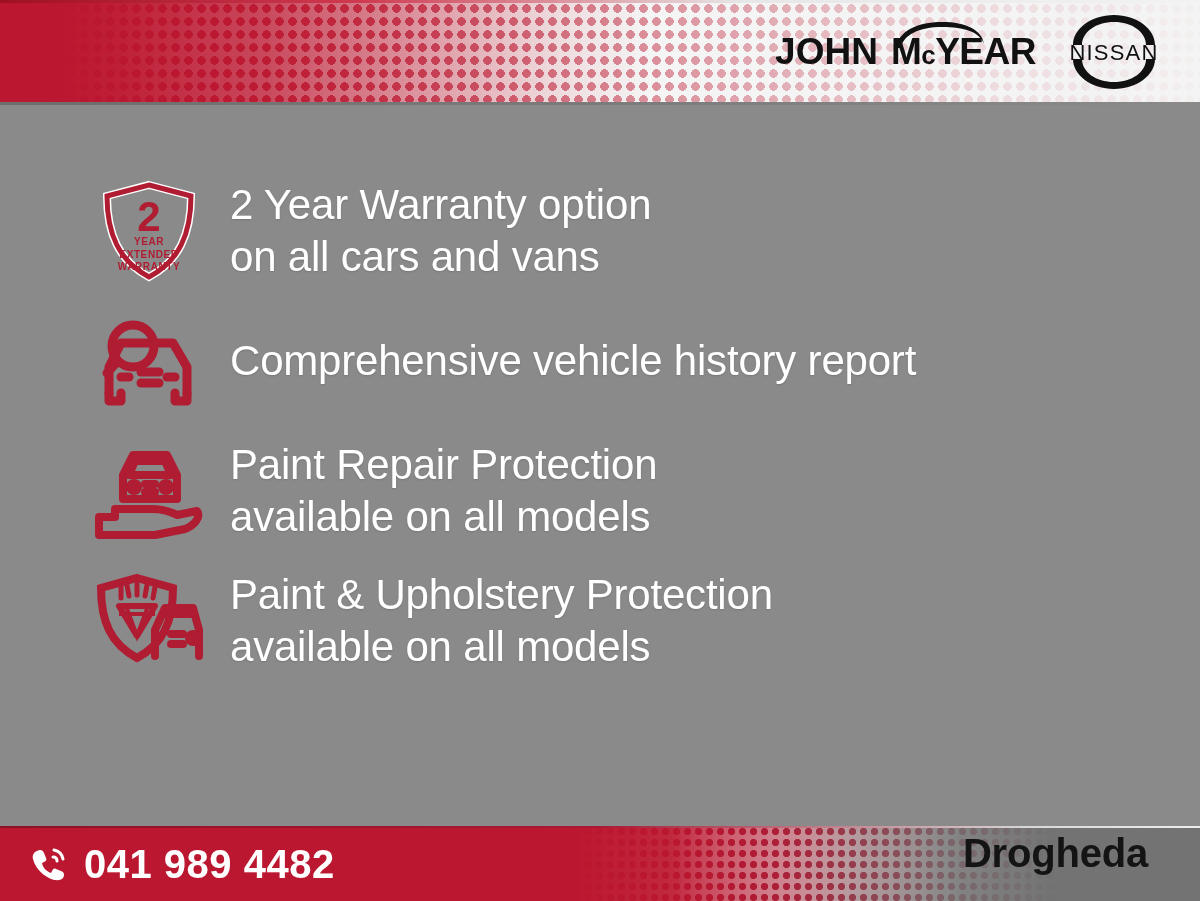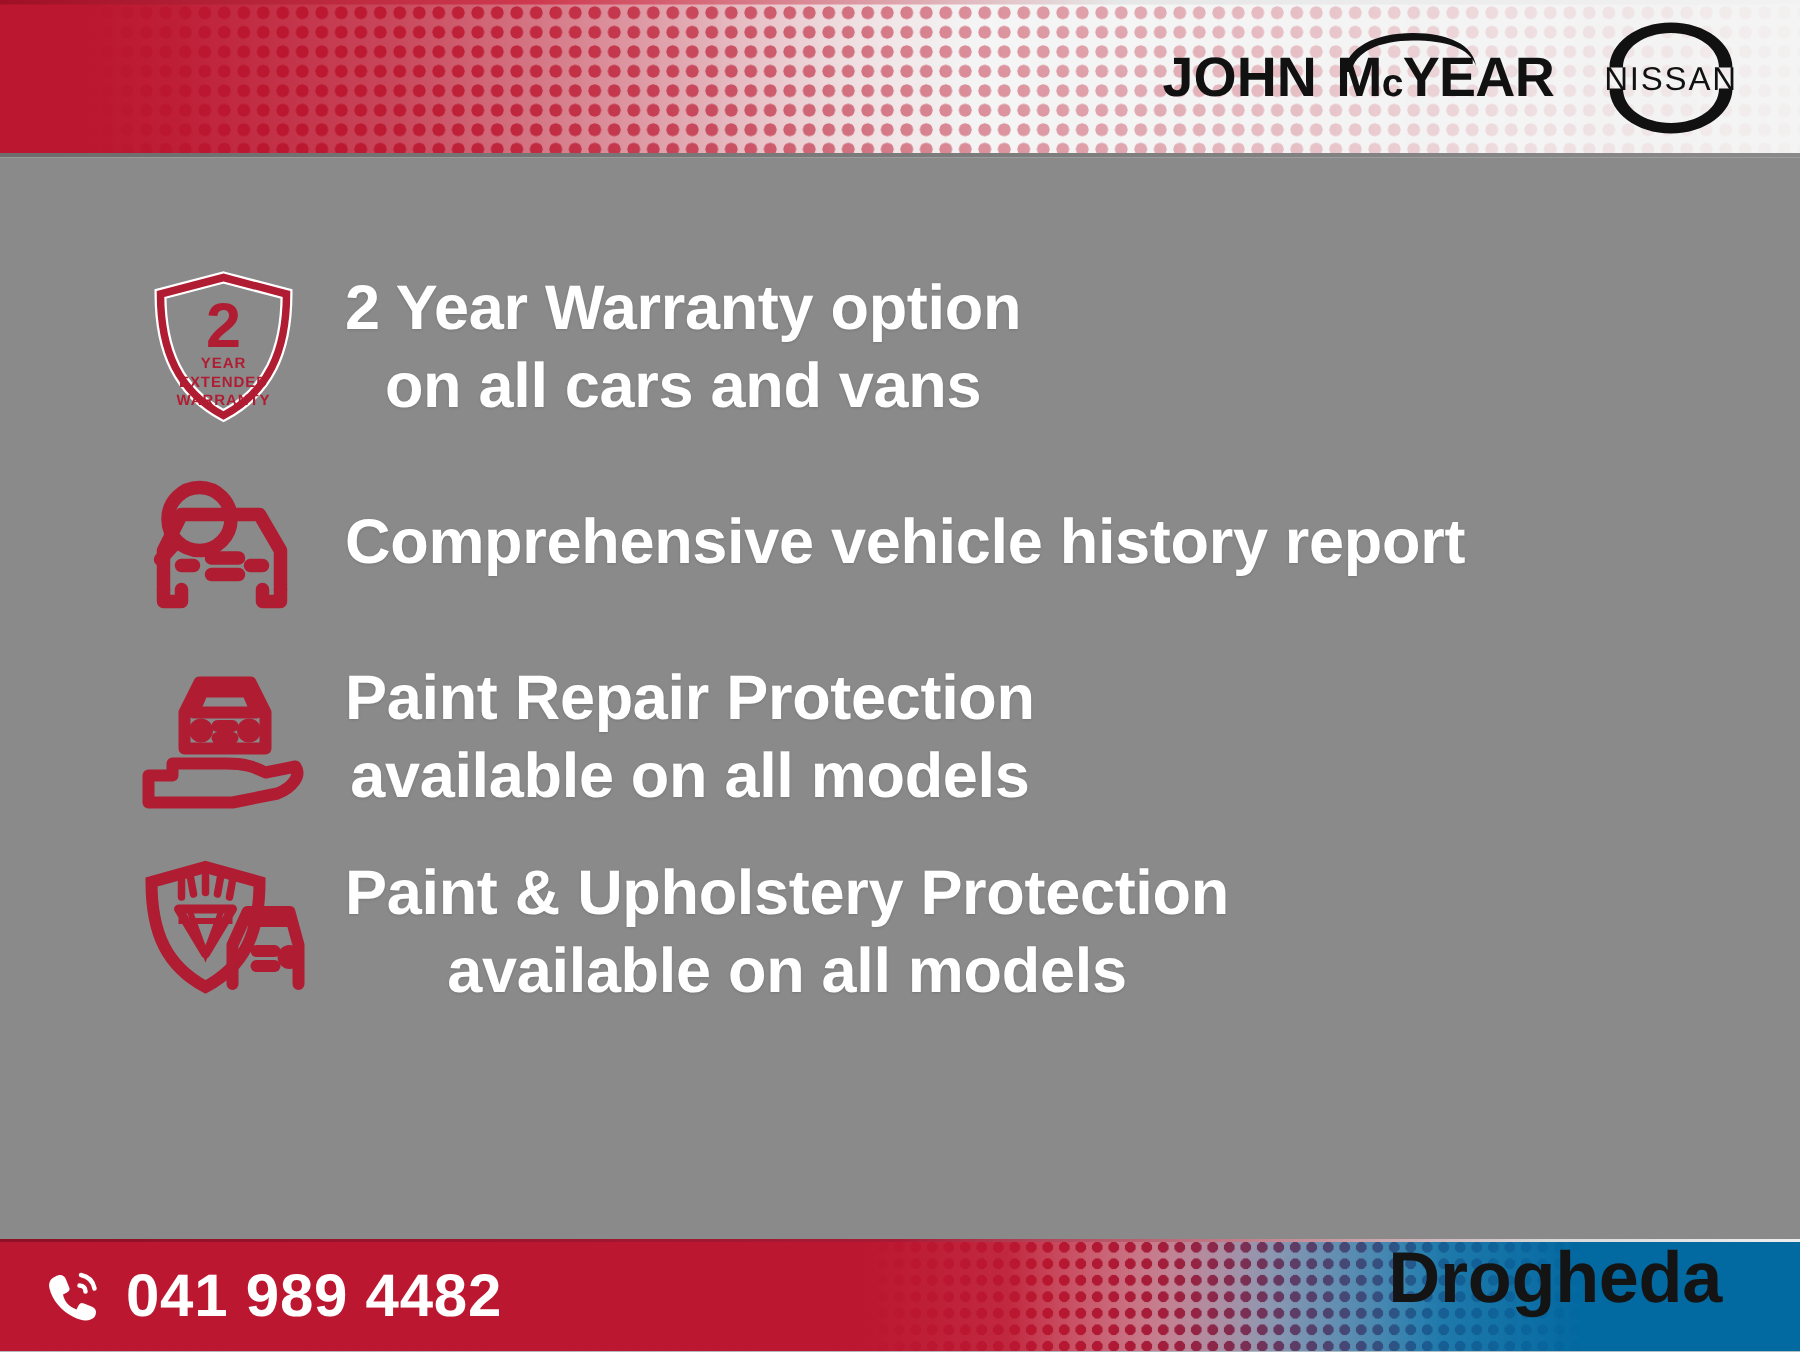--- a/index.html
+++ b/index.html
@@ -138,37 +138,36 @@
     width: 118px;
     margin-left: 90px;
     flex: 0 0 118px;
     display: flex;
     align-items: center;
     justify-content: center;
   }
   .feature-text {
     margin-left: 22px;
     color: #ffffff;
-    font-weight: 700;
+    font-weight: 400;
     font-size: 42px;
     line-height: 1.24;
     letter-spacing: -0.2px;
     text-shadow: 0 1px 2px rgba(0,0,0,0.14);
-    text-align: center;
   }
   .feature-text .line { display: block; white-space: nowrap; }
 
   
   .footer {
     position: absolute;
     left: 0;
     top: 826px;
     width: 1200px;
     height: 75px;
-    background: #0369a1;
+    background: #737373;
     overflow: hidden;
   }
   .footer-halftone {
     position: absolute;
     left: 0; top: 0;
     width: 1200px; height: 75px;
     background-color: #f6f6f6;
     background-image:
       radial-gradient(circle at center, #a81532 45%, rgba(168,21,50,0) 48%);
     background-size: 11px 11px;
@@ -212,21 +211,21 @@
   }
   .footer-location {
     position: absolute;
     right: 52px;
     top: 0;
     height: 53px;
     display: flex;
     align-items: center;
     color: #141414;
     font-weight: 700;
-    font-size: 48px;
+    font-size: 40px;
     letter-spacing: -0.2px;
     line-height: 1;
   }
 </style>
 </head>
 <body>
 
 <div class="banner">
 
   <div class="header">

